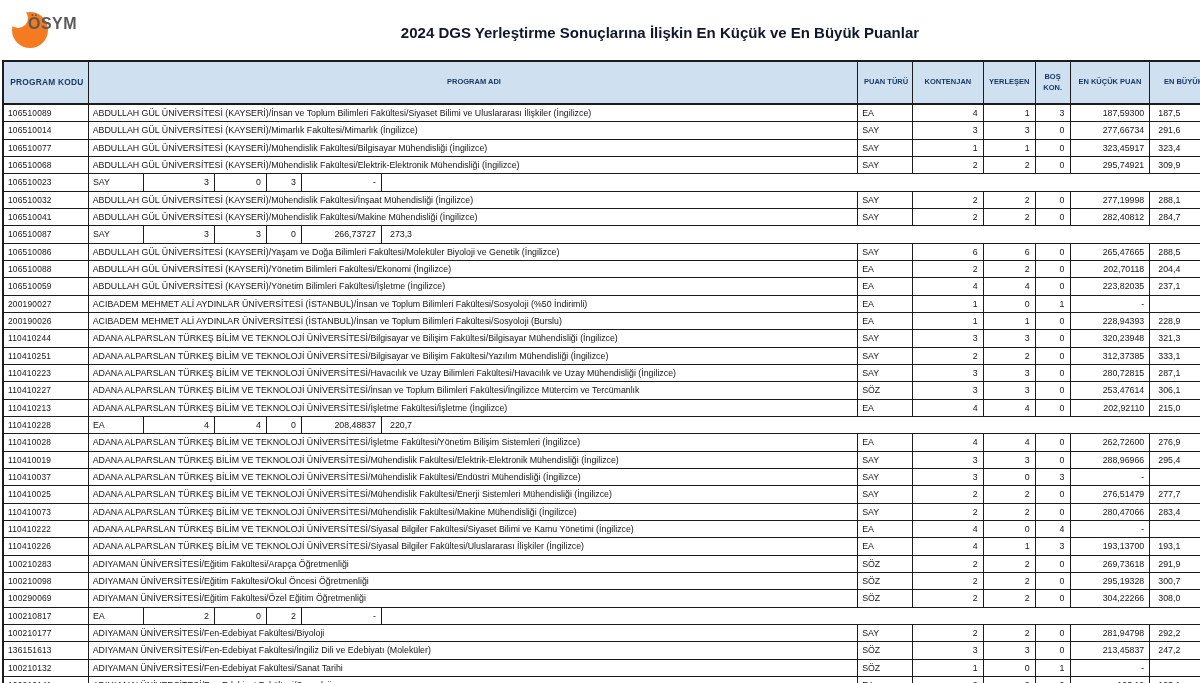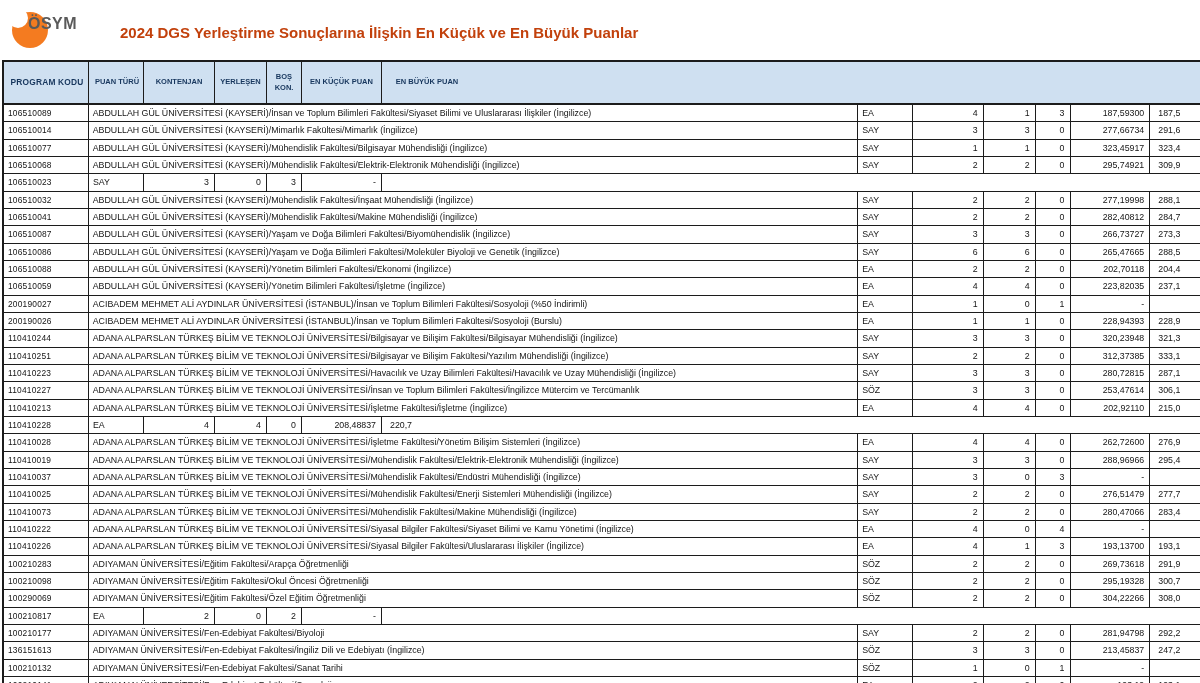--- a/index.html
+++ b/index.html
@@ -9,22 +9,22 @@
   
   .logo { position: absolute; left: 10px; top: 10px; width: 90px; height: 42px; }
   .logo-ball { position: absolute; left: 2px; top: 2px; width: 36px; height: 36px;
                background: #f47b20; border-radius: 50%; }
   .logo-notch { position: absolute; left: -4px; top: -4px; width: 20px; height: 20px;
                 background: #ffffff; border-radius: 50%; }
   .logo-text { position: absolute; left: 18px; top: 5px; font-size: 16px; font-weight: bold;
                color: #5a5a5a; letter-spacing: 0.5px; }
 
   
-  .title { position: absolute; top: 24px; left: 120px; width: 1080px; text-align: left;
-           font-size: 15px; font-weight: bold; color: #c2410c; }
+  .title { position: absolute; top: 24px; left: 120px; width: 1080px; text-align: center;
+           font-size: 15px; font-weight: bold; color: #0f172a; }
 
   
   .table { position: absolute; left: 2px; top: 60px; width: 1240px;
            border: 2px solid #1c1c1c; background: #fff; }
   .hrow { display: flex; height: 43px; background: #cfe0f1; border-bottom: 2px solid #1c1c1c; }
   .hcell { display: flex; align-items: center; justify-content: center; text-align: center;
            font-size: 7.5px; font-weight: bold; color: #17365d; line-height: 1.35;
            border-right: 1.5px solid #1c1c1c; padding: 1px 2px; overflow: hidden; }
   .hcell:last-child { border-right: none; }
 
@@ -53,20 +53,21 @@
     <div class="logo-notch"></div>
   </div>
   <div class="logo-text">ÖSYM</div>
 </div>
 
 <div class="title">2024 DGS Yerleştirme Sonuçlarına İlişkin En Küçük ve En Büyük Puanlar</div>
 
 <div class="table">
   <div class="hrow">
       <div class="hcell c-kodu">PROGRAM KODU</div>
+      <div class="hcell c-adi">PROGRAM ADI</div>
       <div class="hcell c-turu">PUAN TÜRÜ</div>
       <div class="hcell c-kont">KONTENJAN</div>
       <div class="hcell c-yerl">YERLEŞEN</div>
       <div class="hcell c-bos">BOŞ KON.</div>
       <div class="hcell c-enk">EN KÜÇÜK PUAN</div>
       <div class="hcell c-enb">EN BÜYÜK PUAN</div>
     </div>
   <div id="tbody">
       <div class="row">
         <div class="cell c-kodu">106510089</div>
@@ -132,21 +133,20 @@
         <div class="cell c-adi">ABDULLAH GÜL ÜNİVERSİTESİ (KAYSERİ)/Mühendislik Fakültesi/Makine Mühendisliği (İngilizce)</div>
         <div class="cell c-turu">SAY</div>
         <div class="cell c-kont num">2</div>
         <div class="cell c-yerl num">2</div>
         <div class="cell c-bos num">0</div>
         <div class="cell c-enk num">282,40812</div>
         <div class="cell c-enb">284,7</div>
       </div>
       <div class="row">
         <div class="cell c-kodu">106510087</div>
-        <div class="cell c-adi">ABDULLAH GÜL ÜNİVERSİTESİ (KAYSERİ)/Yaşam ve Doğa Bilimleri Fakültesi/Biyomühendislik (İngilizce)</div>
         <div class="cell c-turu">SAY</div>
         <div class="cell c-kont num">3</div>
         <div class="cell c-yerl num">3</div>
         <div class="cell c-bos num">0</div>
         <div class="cell c-enk num">266,73727</div>
         <div class="cell c-enb">273,3</div>
       </div>
       <div class="row">
         <div class="cell c-kodu">106510086</div>
         <div class="cell c-adi">ABDULLAH GÜL ÜNİVERSİTESİ (KAYSERİ)/Yaşam ve Doğa Bilimleri Fakültesi/Moleküler Biyoloji ve Genetik (İngilizce)</div>
@@ -370,21 +370,21 @@
         <div class="cell c-adi">ADIYAMAN ÜNİVERSİTESİ/Fen-Edebiyat Fakültesi/Biyoloji</div>
         <div class="cell c-turu">SAY</div>
         <div class="cell c-kont num">2</div>
         <div class="cell c-yerl num">2</div>
         <div class="cell c-bos num">0</div>
         <div class="cell c-enk num">281,94798</div>
         <div class="cell c-enb">292,2</div>
       </div>
       <div class="row">
         <div class="cell c-kodu">136151613</div>
-        <div class="cell c-adi">ADIYAMAN ÜNİVERSİTESİ/Fen-Edebiyat Fakültesi/İngiliz Dili ve Edebiyatı (İngilizce)</div>
+        <div class="cell c-adi">ADIYAMAN ÜNİVERSİTESİ/Fen-Edebiyat Fakültesi/İngiliz Dili ve Edebiyatı (Moleküler)</div>
         <div class="cell c-turu">SÖZ</div>
         <div class="cell c-kont num">3</div>
         <div class="cell c-yerl num">3</div>
         <div class="cell c-bos num">0</div>
         <div class="cell c-enk num">213,45837</div>
         <div class="cell c-enb">247,2</div>
       </div>
       <div class="row">
         <div class="cell c-kodu">100210132</div>
         <div class="cell c-adi">ADIYAMAN ÜNİVERSİTESİ/Fen-Edebiyat Fakültesi/Sanat Tarihi</div>

